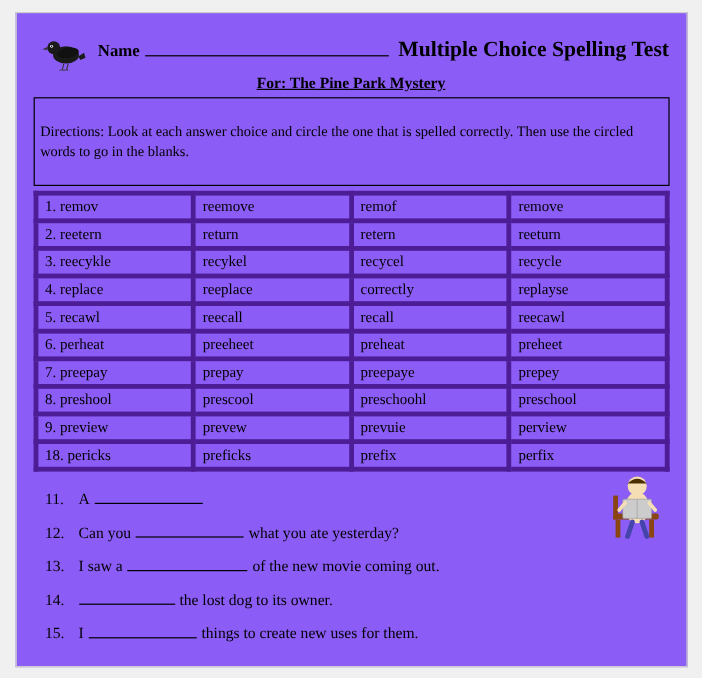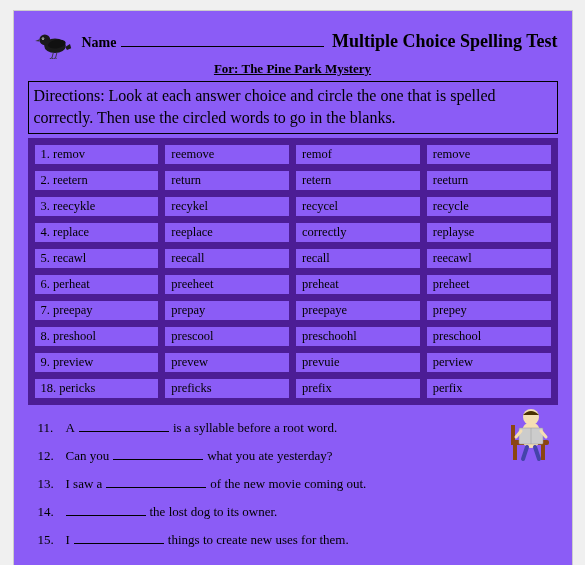--- a/index.html
+++ b/index.html
@@ -54,33 +54,33 @@
     }
     .subtitle {
       text-align: center;
       font-size: 13px;
       font-weight: bold;
       margin-bottom: 4px;
       text-decoration: underline;
     }
     .directions-box {
       border: 1px solid #000;
-      padding: 3px 5px;
-      font-size: 16px;
+      padding: 19px 5px;
+      font-size: 12px;
       margin-bottom: 4px;
       line-height: 1.4;
     }
     .spelling-table {
       width: 100%;
       border-collapse: collapse;
       margin-bottom: 10px;
       font-size: 12.5px;
     }
     .spelling-table td {
-      border: 7px solid #4c1d95;
+      border: 4px solid #4c1d95;
       padding: 2px 6px;
       width: 25%;
       margin-left: 45px;
     }
     .spelling-table td:first-child {
       font-weight: normal;
     }
     .fill-in-section {
       padding-left: 10px;
       font-size: 13px;
@@ -242,21 +242,20 @@
         <line x1="24" y1="52" x2="20" y2="64" stroke="#4444aa" stroke-width="4" stroke-linecap="round"></line>
         <line x1="32" y1="52" x2="36" y2="64" stroke="#4444aa" stroke-width="4" stroke-linecap="round"></line>
       </svg>
     </div>
 
     <div class="fill-in-section" id="fill-in-items">
         <div class="fill-item">
           <span class="fill-num">11.</span>
           <span>A</span>
           <span class="fill-blank" style="min-width:90px"></span>
-          <span>is a syllable before a root word.</span>
         </div>
         <div class="fill-item">
           <span class="fill-num">12.</span>
           <span>Can you</span>
           <span class="fill-blank" style="min-width:90px"></span>
           <span>what you ate yesterday?</span>
         </div>
         <div class="fill-item">
           <span class="fill-num">13.</span>
           <span>I saw a</span>

